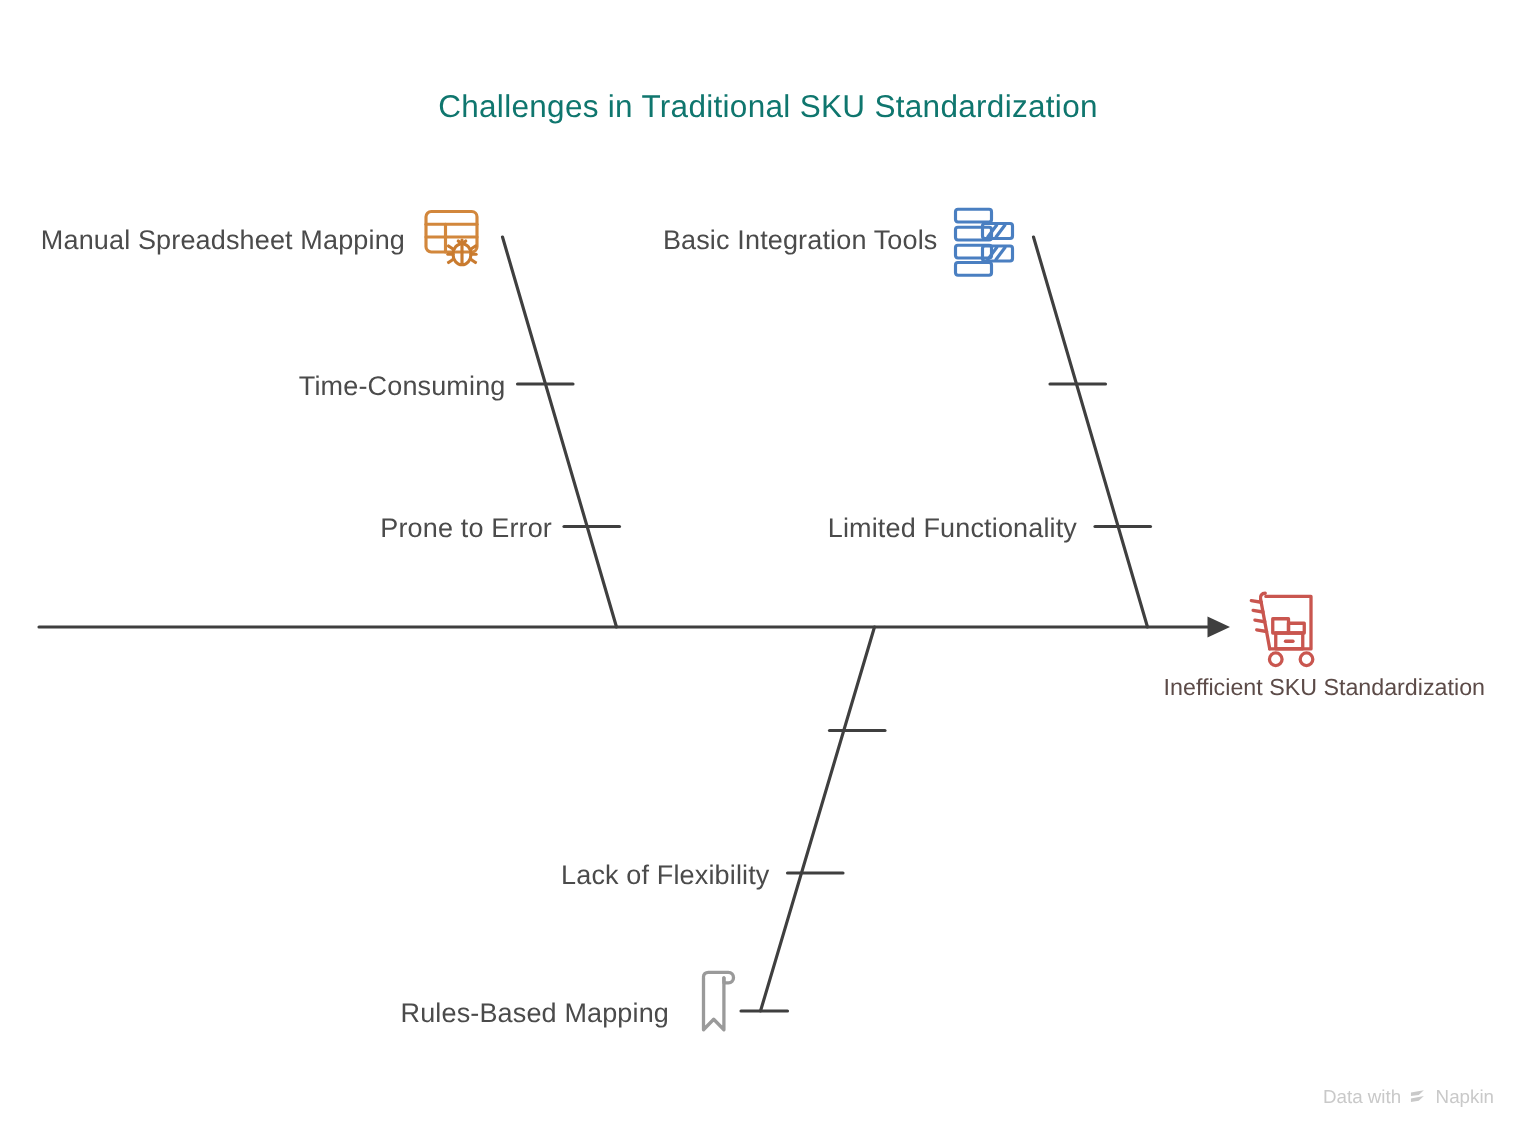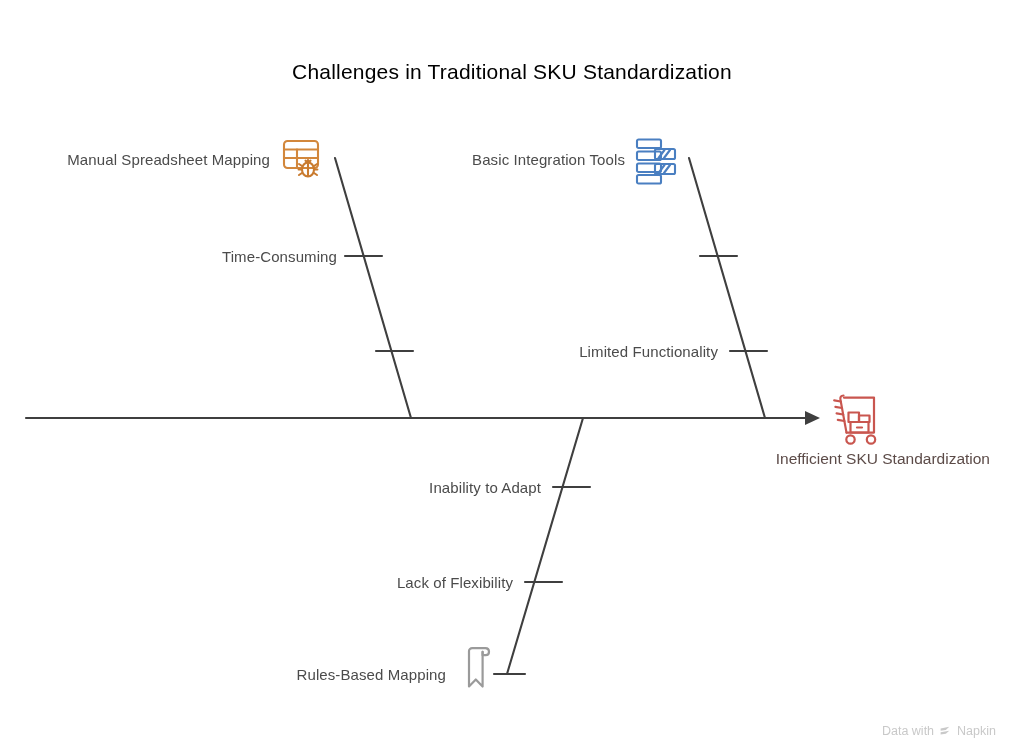--- a/index.html
+++ b/index.html
@@ -20,36 +20,36 @@
   }
   #diagram-svg {
     position: absolute;
     left: 0; top: 0;
     width: 1024px;
     height: 752px;
   }
   .lbl {
     position: absolute;
     font-family: "Liberation Sans", sans-serif;
-    font-size: 15px;
+    font-size: 18px;
     color: #4b4b4b;
     white-space: nowrap;
     line-height: 20px;
     letter-spacing: 0.1px;
   }
   .lbl.right  { text-align: right; }
   .lbl.two    { white-space: normal; }
 
   #page-title {
     position: absolute;
     left: 0; right: 0;
     top: 60px;
     text-align: center;
     font-size: 21px;
-    color: #000000;
+    color: #0f766e;
     font-family: "Liberation Sans", sans-serif;
     letter-spacing: 0.2px;
   }
   #effect-label {
     position: absolute;
     left: 700px;
     top: 450px;
     width: 290px;
     text-align: right;
     font-size: 15.5px;
@@ -165,27 +165,27 @@
       <line x1="28" y1="35.5" x2="33" y2="35.5"></line>
       <circle cx="21.5" cy="47.5" r="4.2"></circle>
       <circle cx="42" cy="47.5" r="4.2"></circle>
     </g>
   </svg>
 
   <div class="lbl right" style="left:0px; top:150px; width:270px;">Manual Spreadsheet Mapping</div>
 
   <div class="lbl right" style="left:60px; top:247px; width:277px;">Time-Consuming</div>
 
+  <div class="lbl right" style="left:90px; top:342px; width:278px;">Prone to Error</div>
 
   <div class="lbl right" style="left:370px; top:150px; width:255px;">Basic Integration Tools</div>
 
 
   <div class="lbl right" style="left:430px; top:342px; width:288px;">Limited Functionality</div>
 
-  <div class="lbl right" style="left:250px; top:478px; width:291px;">Inability to Adapt</div>
 
   <div class="lbl right" style="left:220px; top:573px; width:293px;">Lack of Flexibility</div>
 
   <div class="lbl right" style="left:130px; top:665px; width:316px;">Rules-Based Mapping</div>
 
   <div id="effect-label">Inefficient SKU Standardization</div>
 
   <div id="watermark">
     <span>Data with</span>
     <svg width="13" height="13" viewBox="0 0 16 16" aria-hidden="true">

